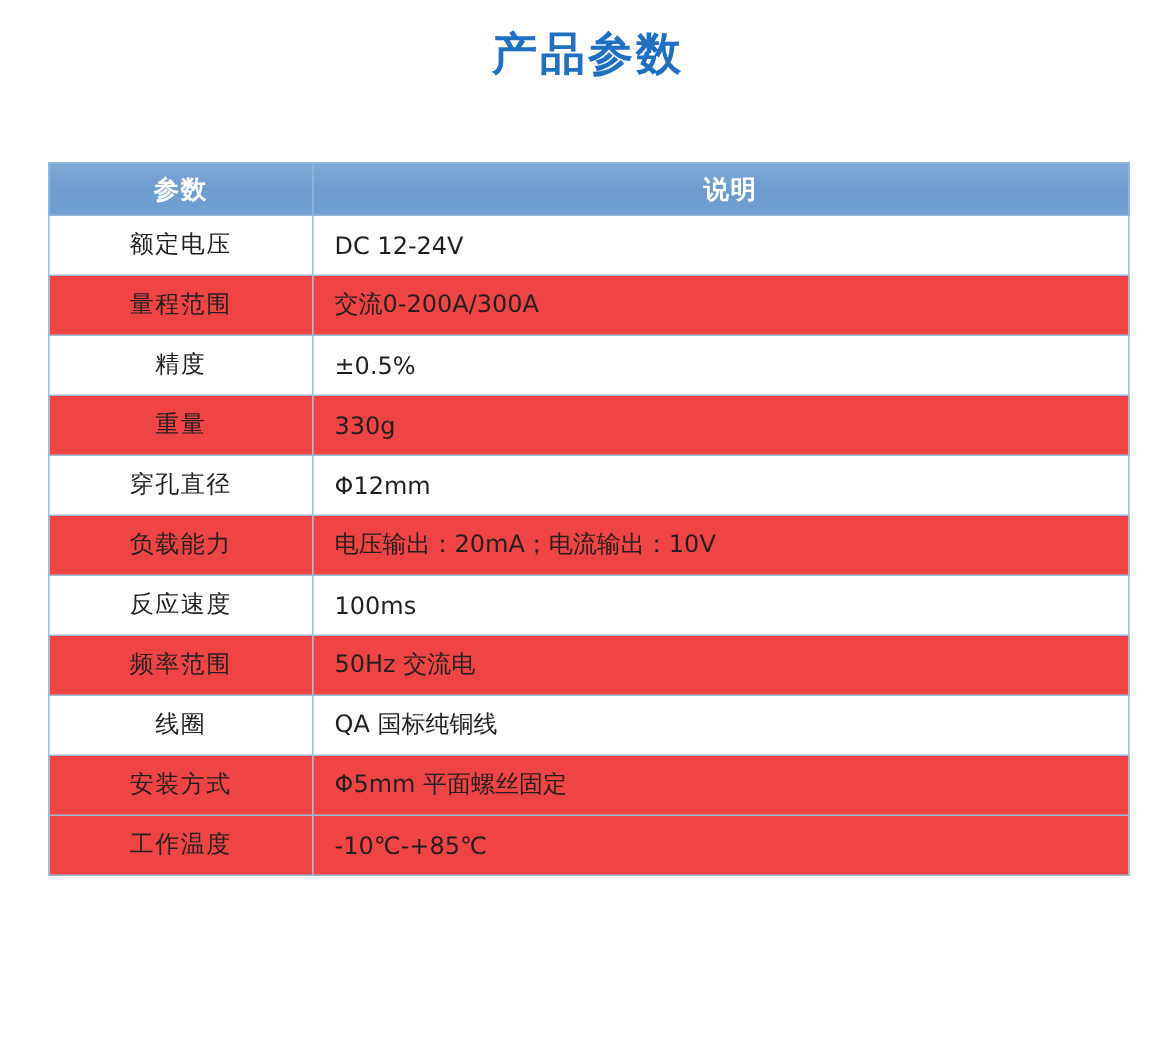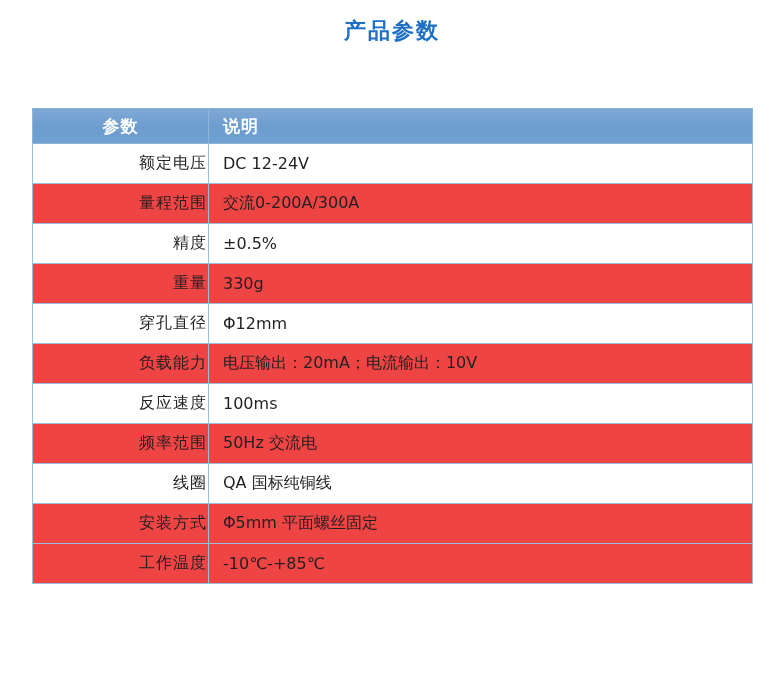--- a/index.html
+++ b/index.html
@@ -16,21 +16,21 @@
   }
   .page {
     position: relative;
     width: 784px;
     height: 698px;
     box-sizing: border-box;
   }
   .page-title {
     text-align: center;
     color: #1f6fc4;
-    font-size: 22px;
+    font-size: 30px;
     font-weight: bold;
     letter-spacing: 2px;
     padding-top: 16px;
     padding-bottom: 6px;
     font-family: "DejaVu Sans", "Liberation Sans", sans-serif;
   }
   .table-wrap {
     position: absolute;
     left: 32px;
     top: 108px;
@@ -49,29 +49,29 @@
     background-color: #6f9fd1;
     color: #ffffff;
     font-size: 17px;
     font-weight: bold;
     height: 32px;
     border: 1px solid #8fb4da;
     font-family: "DejaVu Sans", "Liberation Sans", sans-serif;
     letter-spacing: 1px;
   }
   table.spec th.th-param { text-align: center; }
-  table.spec th.th-desc { text-align: left; padding-left: 14px; margin-left: 18px; }
+  table.spec th.th-desc { text-align: center; padding-left: 14px; margin-left: 18px; }
   table.spec td {
     border: 1px solid #9cbede;
     height: 37px;
     font-size: 16px;
     font-family: "DejaVu Sans", "Liberation Sans", sans-serif;
   }
   table.spec td.param {
-    text-align: right;
+    text-align: center;
     letter-spacing: 1px;
   }
   table.spec td.desc {
     text-align: left;
     padding-left: 14px;
   }
   tr.odd td { background: #ffffff; }
   tr.even td { background: #ef4444; }
 </style>
 </head>

